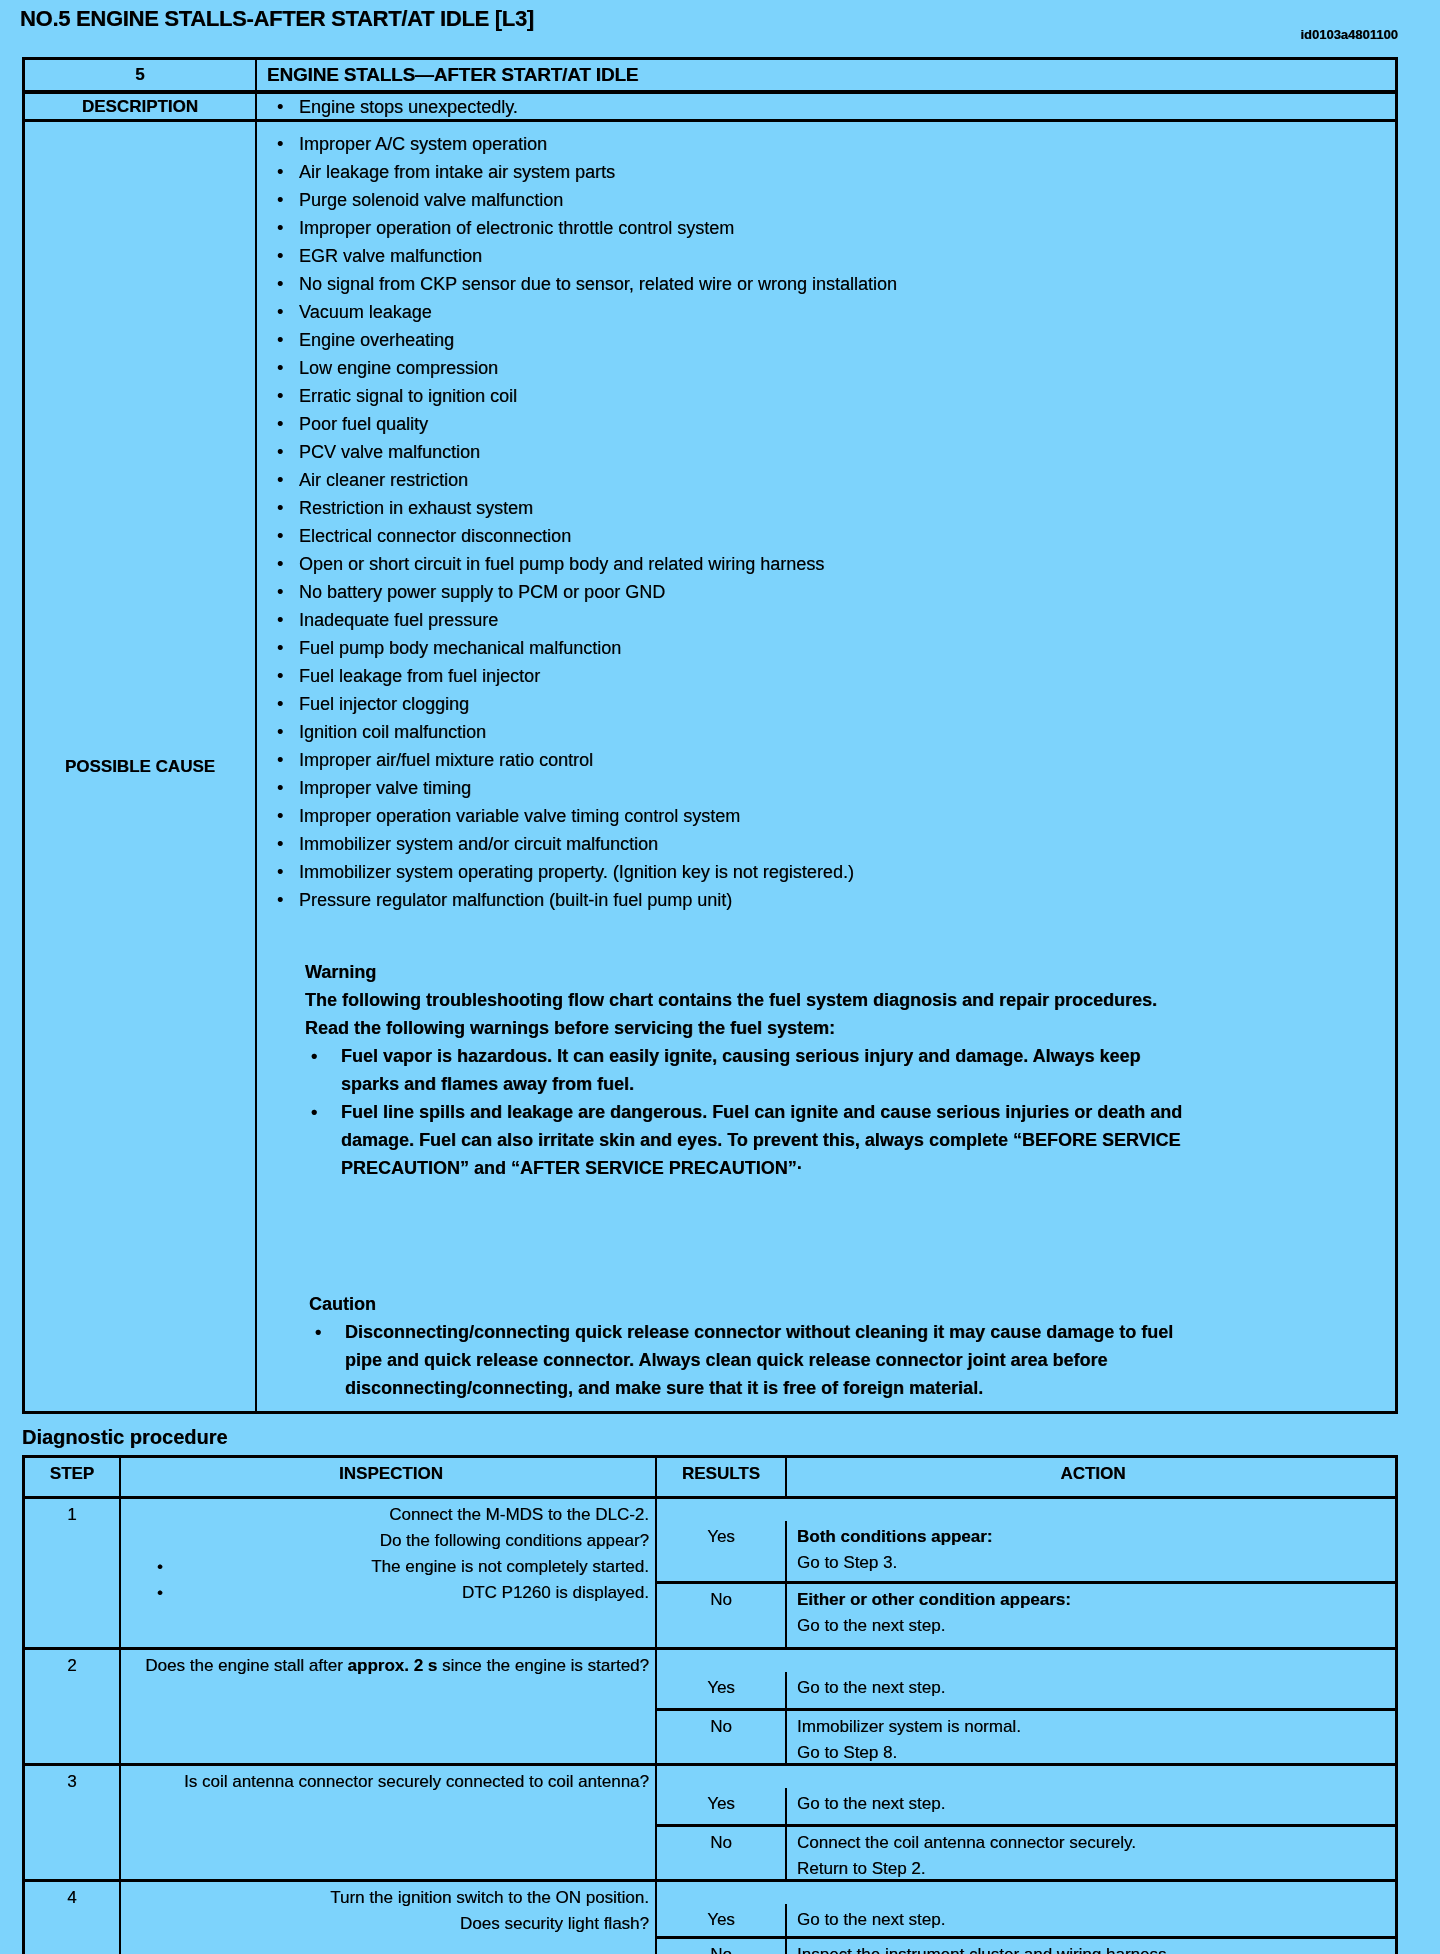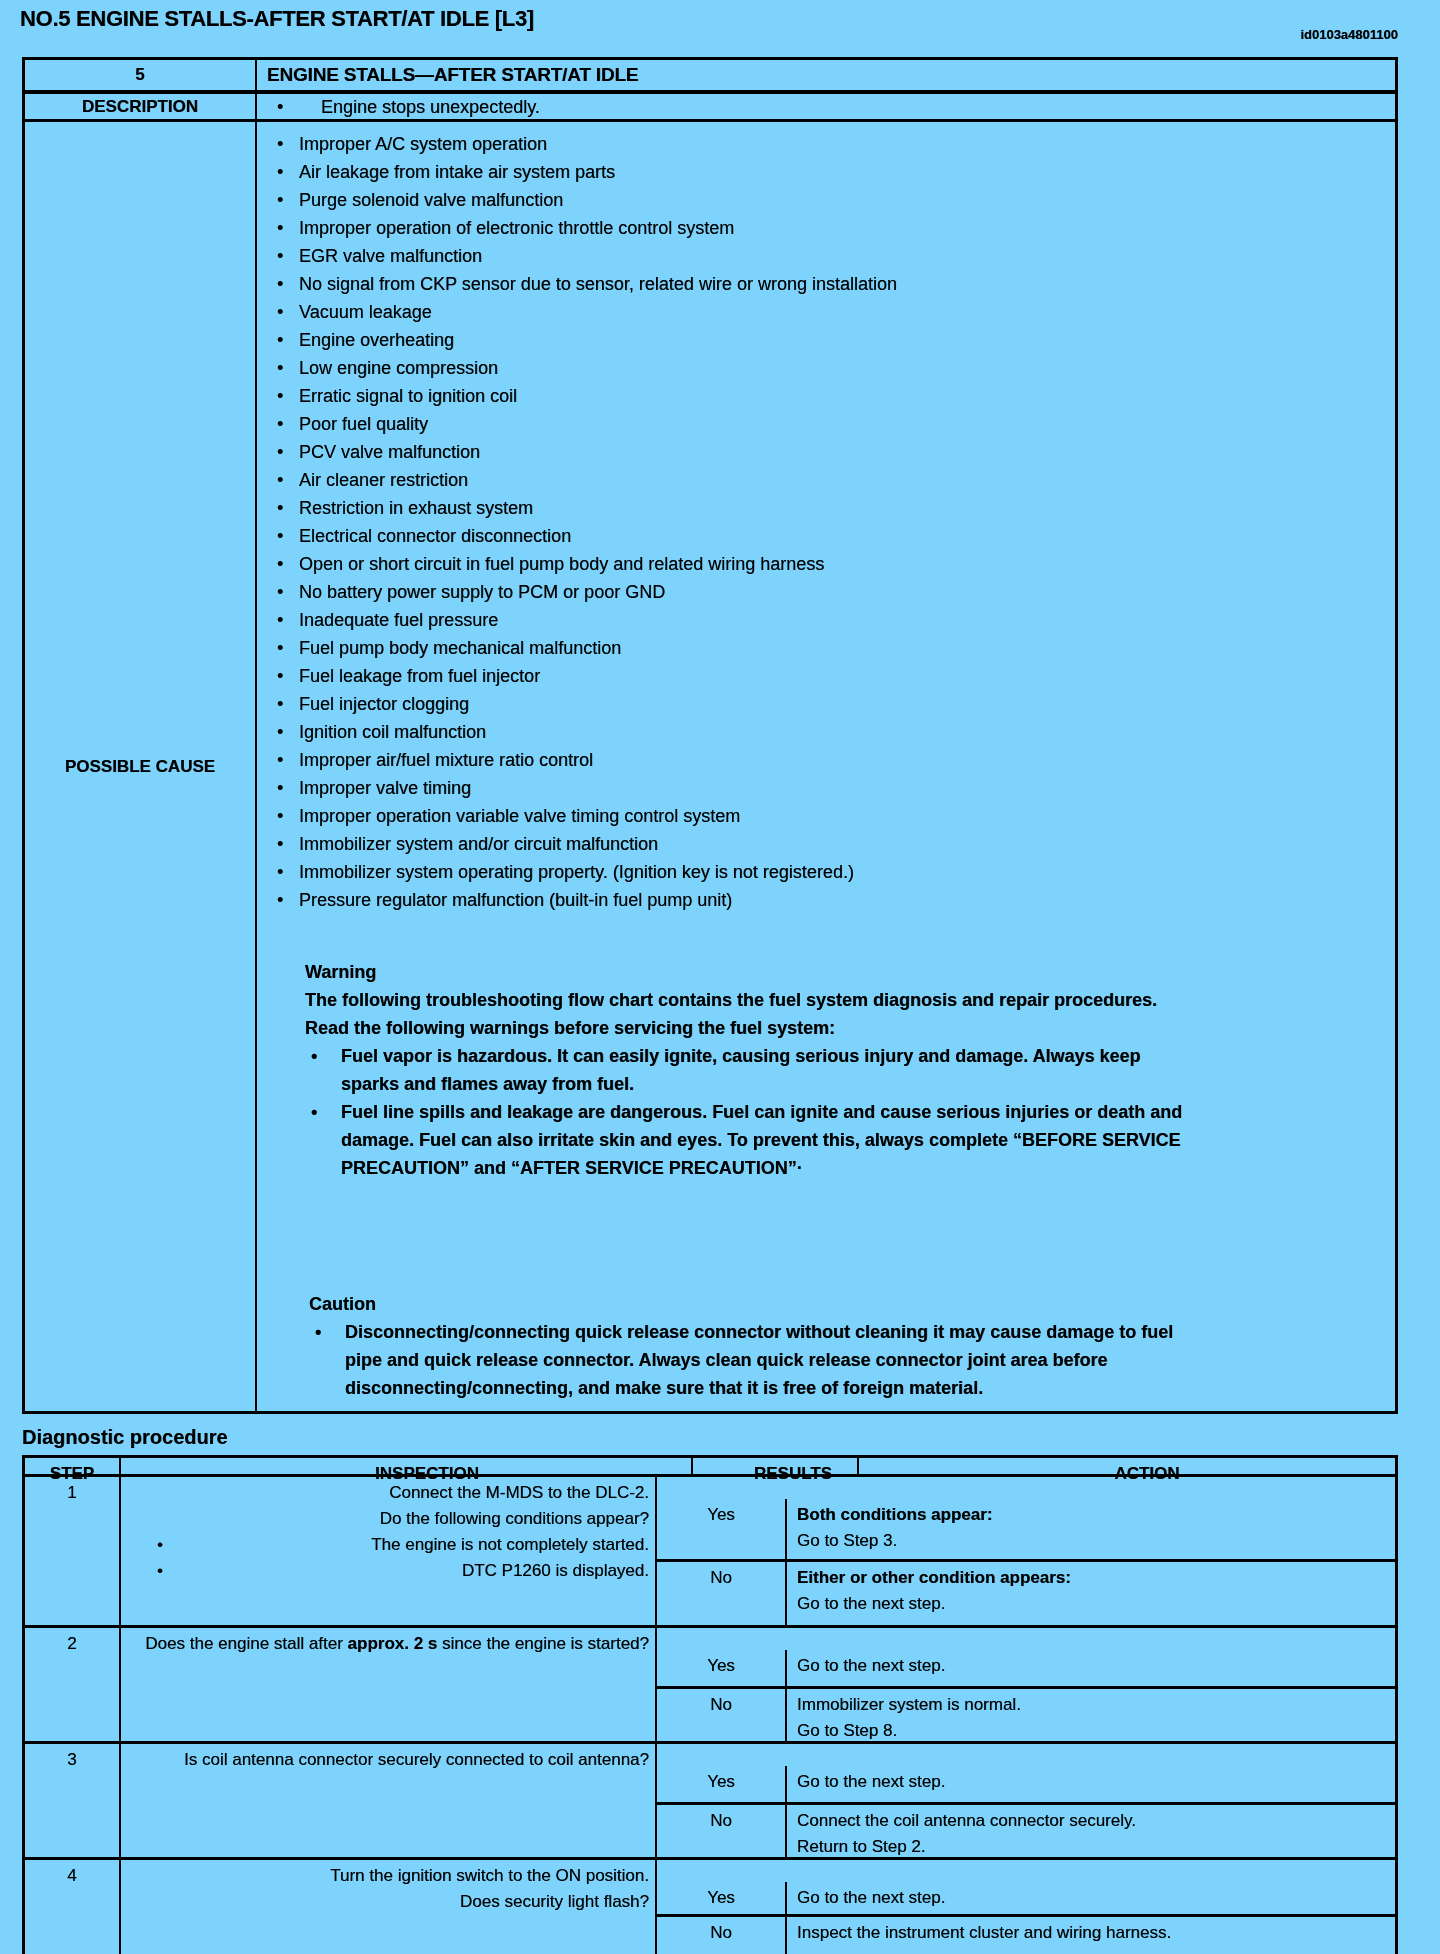--- a/index.html
+++ b/index.html
@@ -36,21 +36,21 @@
     display: flex; align-items: center; justify-content: center;
     font-weight: 700; font-size: 17px; text-align: center;
   }
   .c-main { flex: 1 1 auto; min-width: 0; }
   .r1 { height: 30px; }
   .r1 .c-main { display:flex; align-items:center; padding-left: 10px; font-weight: 700; font-size: 19px; letter-spacing: -0.2px; }
   .r2 { height: 29px; }
   .r2 .c-main { display:flex; align-items:center; }
   .r3 { height: 1292px; }
 
-  .desc-item { position: relative; padding-left: 64px; line-height: 28px; }
+  .desc-item { position: relative; padding-left: 42px; line-height: 28px; }
   .desc-item::before { content:"•"; position:absolute; left: 20px; }
 
   .cause-cell { padding-top: 8px; }
   .cause-list { list-style: none; }
   .cause-list li {
     position: relative; padding-left: 42px; line-height: 28px;
   }
   .cause-list li::before { content:"•"; position:absolute; left: 20px; }
 
   .warn-block { margin: 44px 0 0 48px; width: 880px; font-weight: 700; line-height: 28px; }
@@ -74,21 +74,21 @@
   .drow + .drow { border-top: 3px solid #000; }
   .cell { min-width: 0; }
   .c-step  { width: 96px;  flex: 0 0 96px;  border-right: 2px solid #000; text-align: center; padding-top: 3px; }
   .c-insp  { width: 536px; flex: 0 0 536px; border-right: 2px solid #000; padding: 3px 6px 0 12px; text-align: right; }
   .rpart   { flex: 1 1 auto; display: flex; flex-direction: column; min-width: 0; margin-top: 22px; }
   .subrow  { display: flex; align-items: stretch; }
   .subrow + .subrow { border-top: 3px solid #000; }
   .c-res   { width: 130px; flex: 0 0 130px; border-right: 2px solid #000; text-align: center; padding-top: 3px; }
   .c-act   { flex: 1 1 auto; padding: 3px 6px 0 10px; min-width: 0; }
 
-  .dhead { height: 16px; gap: 36px; }
+  .dhead { height: 38px; }
   .dhead .cell { font-weight: 700; text-align: center; padding-top: 3px; font-size: 17px; }
 
   .s1 .subrow:nth-child(1) { height: 60px; }
   .s1 .subrow:nth-child(2) { height: 66px; }
   .s2 .subrow:nth-child(1) { height: 36px; }
   .s2 .subrow:nth-child(2) { height: 55px; }
   .s3 .subrow:nth-child(1) { height: 36px; }
   .s3 .subrow:nth-child(2) { height: 55px; }
   .s4 .subrow:nth-child(1) { height: 32px; }
   .s4 .subrow:nth-child(2) { height: 90px; }

